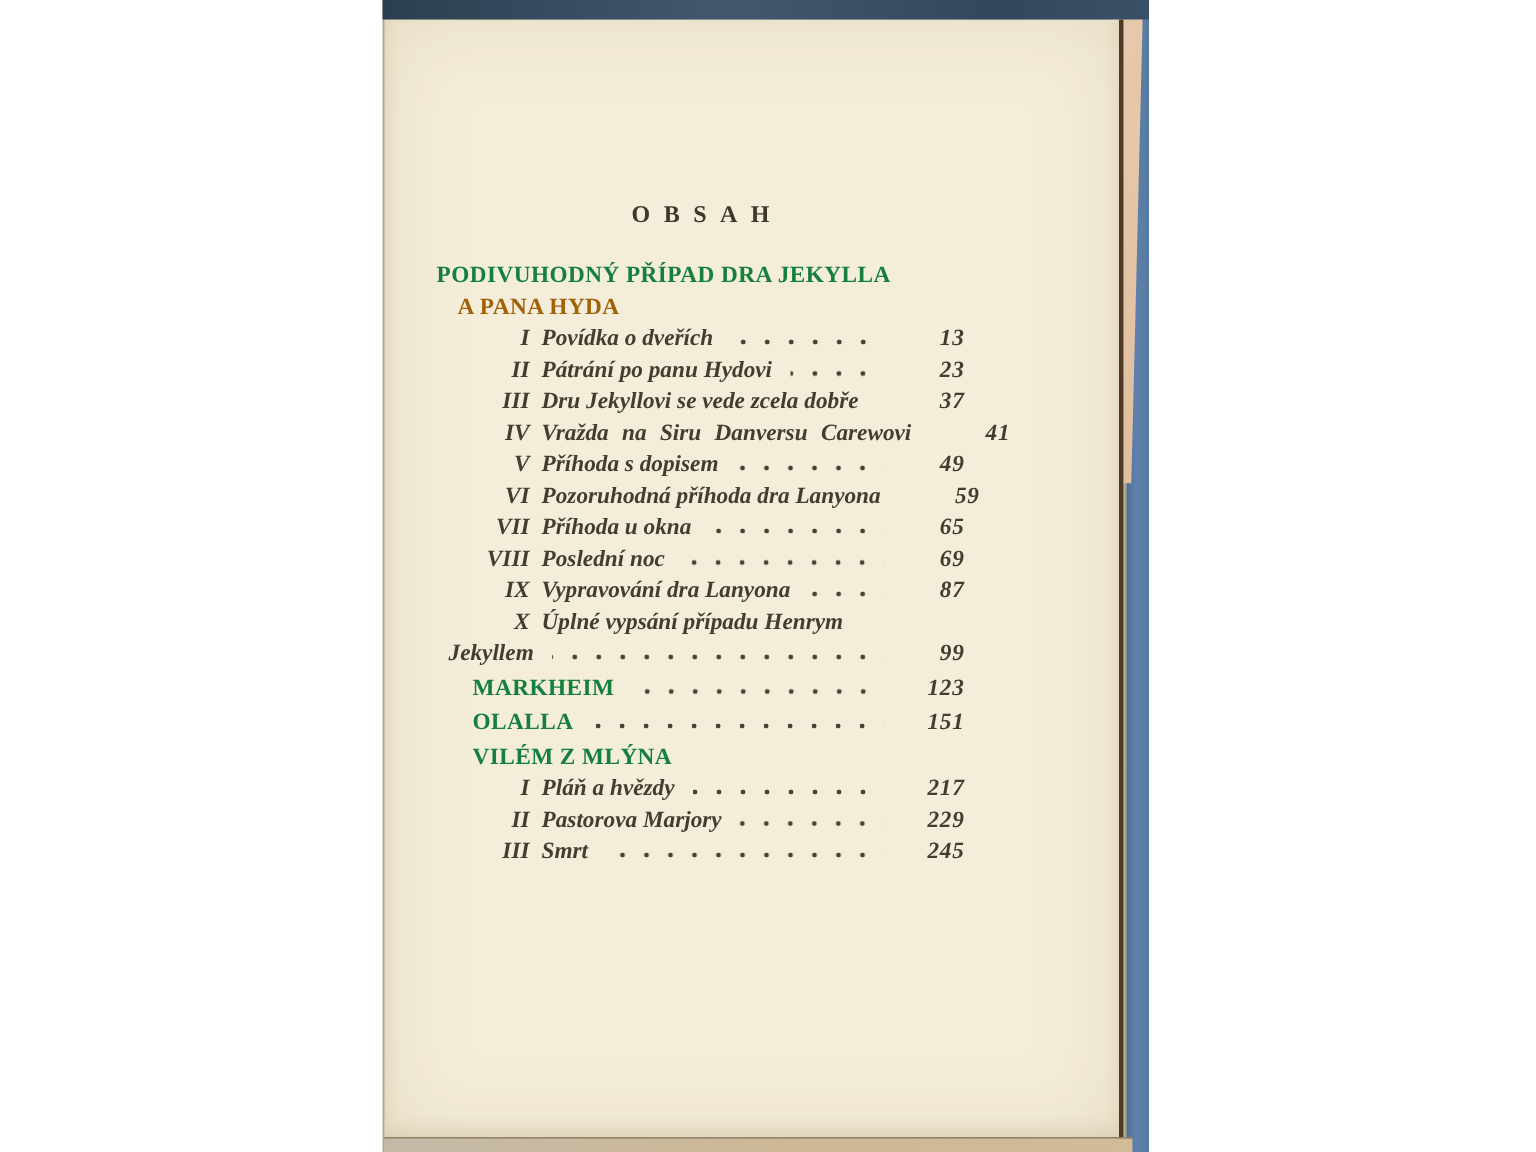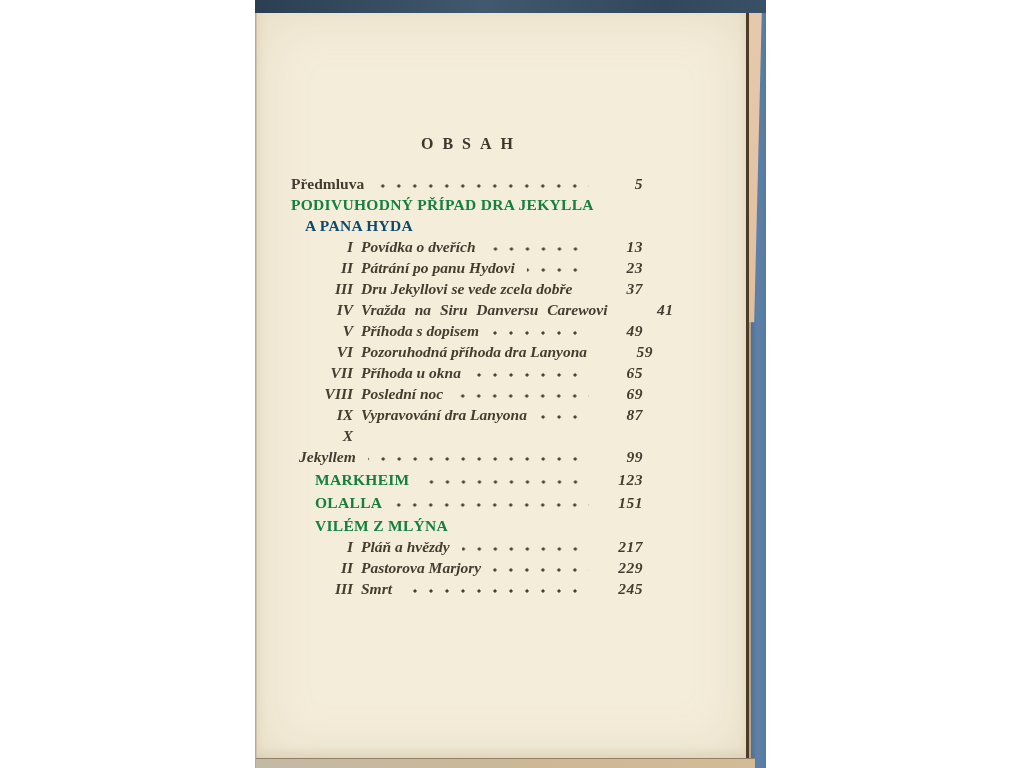--- a/index.html
+++ b/index.html
@@ -57,21 +57,21 @@
     display:flex;align-items:baseline;
     font-size:15.5px;line-height:17px;margin-bottom:4px;
     font-weight:bold;white-space:nowrap;
   }
   .row .num{
     width:62px;text-align:right;font-style:italic;flex:none;
   }
   .row .lbl{margin-left:8px;font-style:italic;}
   .row.plain .lbl, .row.heading .lbl{margin-left:0;font-style:normal;}
   .row.heading .lbl{color:#15803d;letter-spacing:.3px;}
-  .row.heading2 .lbl{margin-left:14px;font-style:normal;letter-spacing:.3px;color:#0c4a6e;}
+  .row.heading2 .lbl{margin-left:14px;font-style:normal;letter-spacing:.3px;color:#a16207;}
   .row.cont .lbl{}
   .row.wide .lbl{word-spacing:5px;}
   .gap-top{margin-top:6px;margin-left:24px;}
   .leader{
     flex:1;min-width:0;height:4px;align-self:flex-end;
     margin:0 14px 4px 12px;
     background-image:radial-gradient(circle at 2px 2px,#4a4234 1.4px,rgba(0,0,0,0) 1.8px);
     background-size:16px 4px;background-repeat:repeat-x;background-position:100% 50%;
   }
   .pg{
@@ -85,25 +85,20 @@
 <div class="photo">
   <div class="cover-right"></div>
   <div class="flyleaf"></div>
   <div class="cover-top"></div>
 
   <div class="page">
     <div class="toc">
 
       <div class="title">OBSAH</div>
 
-      <div class="row plain">
-        <span class="lbl">Předmluva</span>
-        <span class="leader"></span>
-        <span class="pg">5</span>
-      </div>
 
       <div class="row heading">
         <span class="lbl">PODIVUHODNÝ PŘÍPAD DRA JEKYLLA</span>
       </div>
 
       <div class="row heading2">
         <span class="lbl">A PANA HYDA</span>
       </div>
 
       <div class="row ch">
@@ -164,20 +159,21 @@
 
       <div class="row ch">
         <span class="num">IX</span>
         <span class="lbl">Vypravování dra Lanyona</span>
         <span class="leader"></span>
         <span class="pg">87</span>
       </div>
 
       <div class="row ch">
         <span class="num">X</span>
+        <span class="lbl">Úplné vypsání případu Henrym</span>
       </div>
 
       <div class="row ch cont">
         <span class="lbl">Jekyllem</span>
         <span class="leader"></span>
         <span class="pg">99</span>
       </div>
 
       <div class="row heading gap-top">
         <span class="lbl">MARKHEIM</span>

